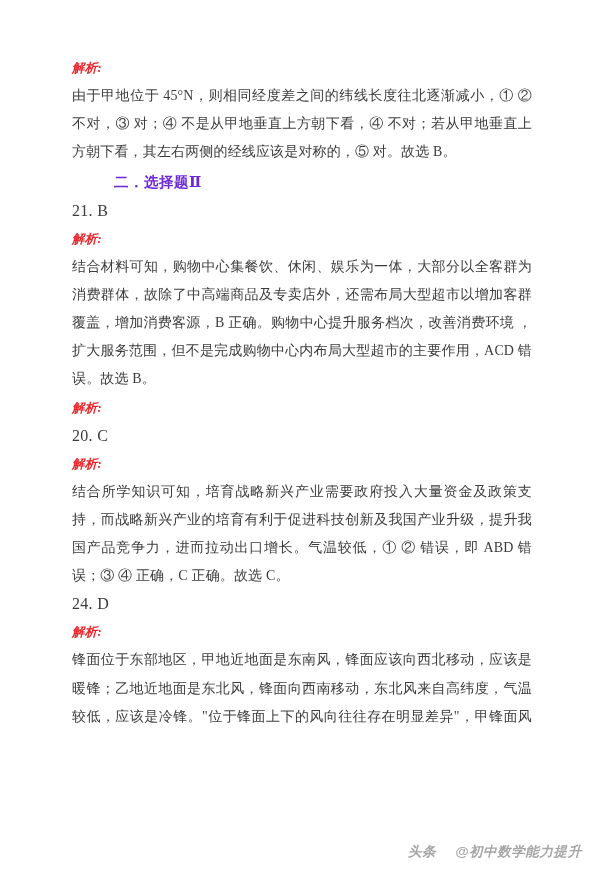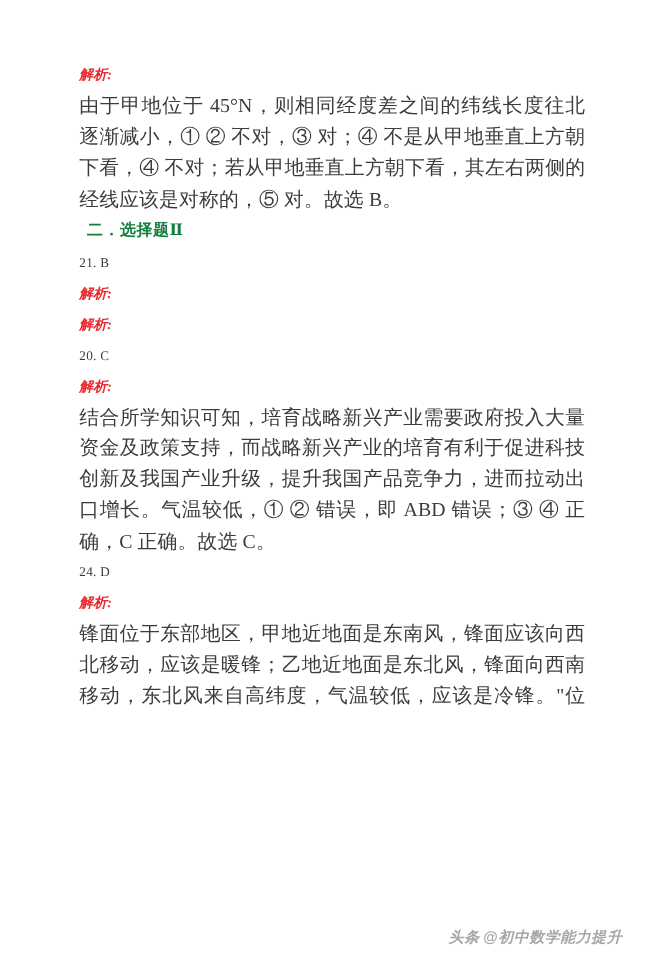--- a/index.html
+++ b/index.html
@@ -46,34 +46,35 @@
     font-size: 12.5px;
     line-height: 28px;
     letter-spacing: 0.3px;
     font-family: "Liberation Serif", "DejaVu Serif", serif;
   }
 
   .section-heading {
     font-weight: bold;
     font-size: 14.5px;
     line-height: 30px;
-    color: #15803d;
+    color: #6d28d9;
     padding-left: 7px;
     letter-spacing: 0.5px;
+    margin-left: 35px;
   }
 
   .answer-line {
-    font-size: 12px;
+    font-size: 16px;
     line-height: 28px;
     color: #3c3c3c;
     letter-spacing: 0.3px;
   }
 
   .para {
-    font-size: 18px;
+    font-size: 14px;
     line-height: 28.2px;
     color: #3c3c3c;
     text-align: justify;
     text-justify: inter-ideograph;
     letter-spacing: 0.15px;
     word-break: break-all;
   }
 
   .para.last-clip {
     max-height: 86px;
@@ -87,39 +88,40 @@
     top: 843px;
     font-size: 13.5px;
     color: #8d8d8d;
     font-family: "Liberation Sans", "DejaVu Sans", sans-serif;
     font-style: italic;
     font-weight: bold;
     letter-spacing: 0.6px;
     white-space: nowrap;
     opacity: 0.78;
   }
-  .watermark .wm-brand { margin-right: 3px; }
+  .watermark .wm-brand { margin-right: 19px; }
 </style>
 </head>
 <body>
 
 <div class="page">
 
   <div class="content">
 
     <div class="block analysis-label">解析:</div>
 
     <div class="block para">由于甲地位于 45°N，则相同经度差之间的纬线长度往北逐渐减小，① ② 不对，③ 对；④ 不是从甲地垂直上方朝下看，④ 不对；若从甲地垂直上方朝下看，其左右两侧的经线应该是对称的，⑤ 对。故选 B。</div>
 
     <div class="block section-heading">二．选择题Ⅱ</div>
 
     <div class="block answer-line">21. B</div>
 
     <div class="block analysis-label">解析:</div>
 
+    <div class="block para">结合材料可知，购物中心集餐饮、休闲、娱乐为一体，大部分以全客群为消费群体，故除了中高端商品及专卖店外，还需布局大型超市以增加客群覆盖，增加消费客源，B 正确。购物中心提升服务档次，改善消费环境 ，扩大服务范围，但不是完成购物中心内布局大型超市的主要作用，ACD 错误。故选 B。</div>
 
 
     <div class="block analysis-label">解析:</div>
 
 
     <div class="block answer-line">20. C</div>
 
     <div class="block analysis-label">解析:</div>
 
     <div class="block para">结合所学知识可知，培育战略新兴产业需要政府投入大量资金及政策支持，而战略新兴产业的培育有利于促进科技创新及我国产业升级，提升我国产品竞争力，进而拉动出口增长。气温较低，① ② 错误，即 ABD 错误；③ ④ 正确，C 正确。故选 C。</div>

